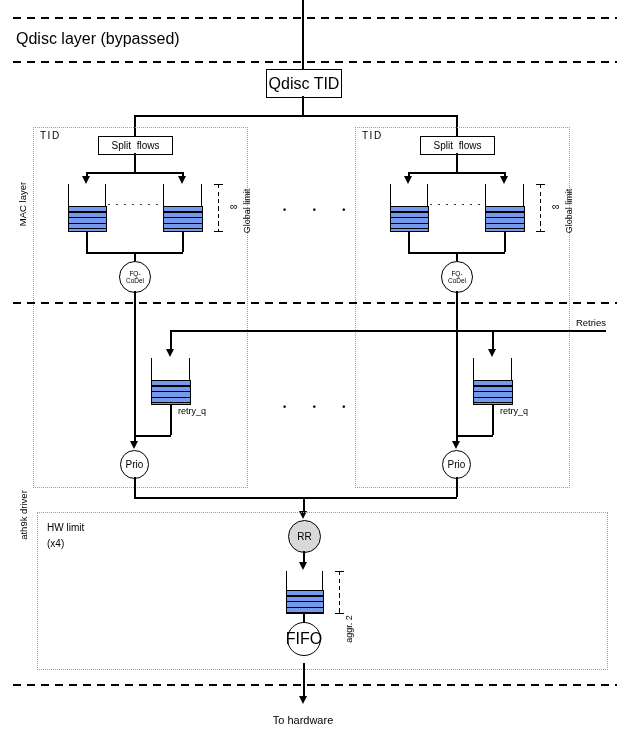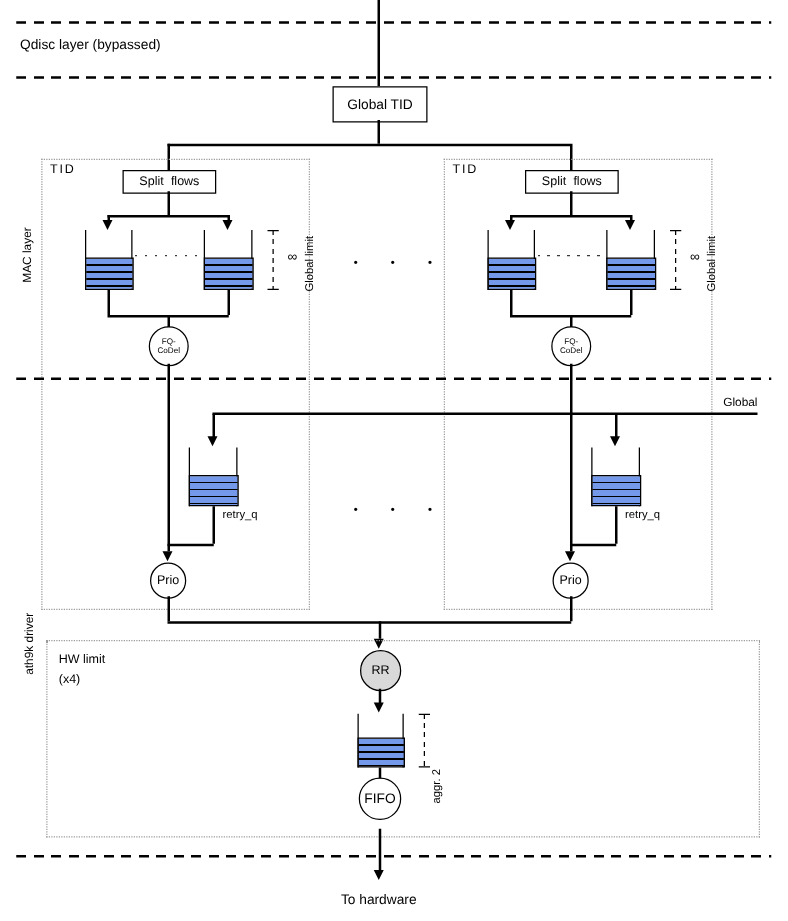--- a/index.html
+++ b/index.html
@@ -24,35 +24,35 @@
        background:repeating-linear-gradient(to bottom,#000 0 4px,transparent 4px 7.5px);}
   .bcap{position:absolute;width:9px;height:1.4px;background:#000;}
   .dotl{position:absolute;height:1.4px;
        background:repeating-linear-gradient(to right,#3a3a3a 0 2px,transparent 2px 8px);}
   .lbl{position:absolute;white-space:nowrap;}
   .vlabel{position:absolute;width:100px;height:12px;line-height:12px;text-align:center;
        transform:rotate(-90deg);white-space:nowrap;}
   .dots{position:absolute;font-size:9px;letter-spacing:12px;font-weight:bold;}
   .f65{font-size:6.5px;line-height:7px;}
   .f9{font-size:9px;}  .f95{font-size:9.5px;}  .f10{font-size:10px;}
-  .f105{font-size:11px;} .f11{font-size:11px;}
+  .f105{font-size:16px;} .f11{font-size:11px;}
 </style>
 </head>
 <body>
 
 <div id="stage">
 
   <div class="v" style="left:302px;top:0;height:69px;"></div>
 
   <div class="dashline" style="left:13px;top:17px;width:604px;"></div>
   <div class="lbl f105" style="left:16px;top:30px;">Qdisc layer (bypassed)</div>
   <div class="dashline" style="left:13px;top:61px;width:604px;"></div>
 
   <div class="box f105" style="left:266px;top:69px;width:74px;height:27px;">
-    <span>Global TID</span>
+    <span>Qdisc TID</span>
   </div>
   <div class="v" style="left:302px;top:96px;height:19px;"></div>
   <div class="h" style="left:134px;top:115px;width:322px;"></div>
 
   <div class="vlabel f95" style="left:-27px;top:198px;">MAC layer</div>
   <div class="vlabel f95" style="left:-26px;top:509px;">ath9k driver</div>
 
   <div class="abs" style="left:33px;top:0;width:215px;height:737px;">
     <div class="v" style="left:101px;top:115px;height:22px;"></div>
     <div class="dotbox" style="left:0;top:127px;width:213px;height:359px;"></div>
@@ -154,21 +154,21 @@
     </div>
     <div class="v" style="left:101px;top:477px;height:20px;"></div>
   </div>
 
   <div class="dots" style="left:283px;top:205px;">• • •</div>
   <div class="dots" style="left:283px;top:402px;">• • •</div>
 
   <div class="dashline" style="left:13px;top:302px;width:604px;"></div>
 
   <div class="h" style="left:170px;top:330px;width:436px;"></div>
-  <div class="lbl f95" style="left:560px;top:317px;width:46px;text-align:right;">Global</div>
+  <div class="lbl f95" style="left:560px;top:317px;width:46px;text-align:right;">Retries</div>
 
   <div class="h" style="left:134px;top:497px;width:323px;"></div>
   <div class="v" style="left:303px;top:497px;height:14px;"></div>
   <div class="arr" style="left:299px;top:511px;"></div>
 
   <div class="dotbox" style="left:37px;top:512px;width:569px;height:156px;"></div>
   <div class="lbl f10" style="left:47px;top:522px;">HW limit</div>
   <div class="lbl f10" style="left:47px;top:538px;">(x4)</div>
 
   <div class="circle f10" style="left:288px;top:520px;width:31px;height:31px;background:#d9d9d9;">

